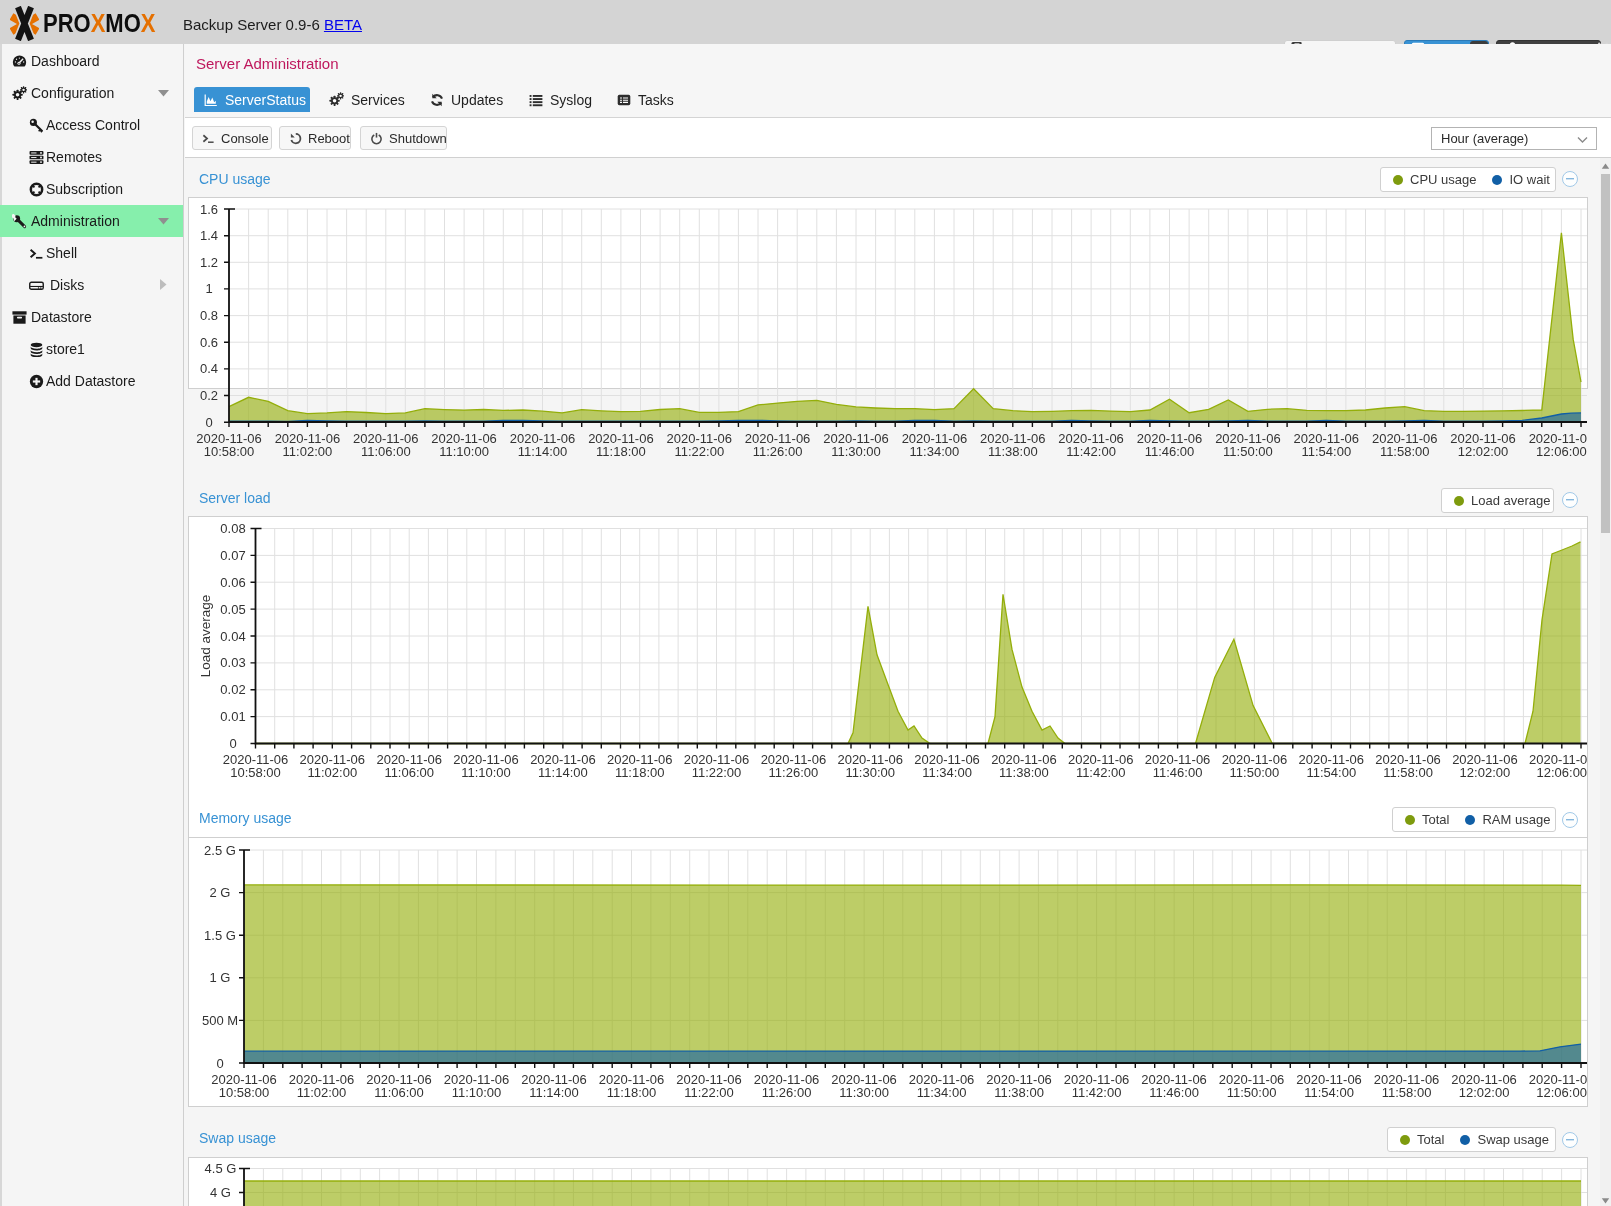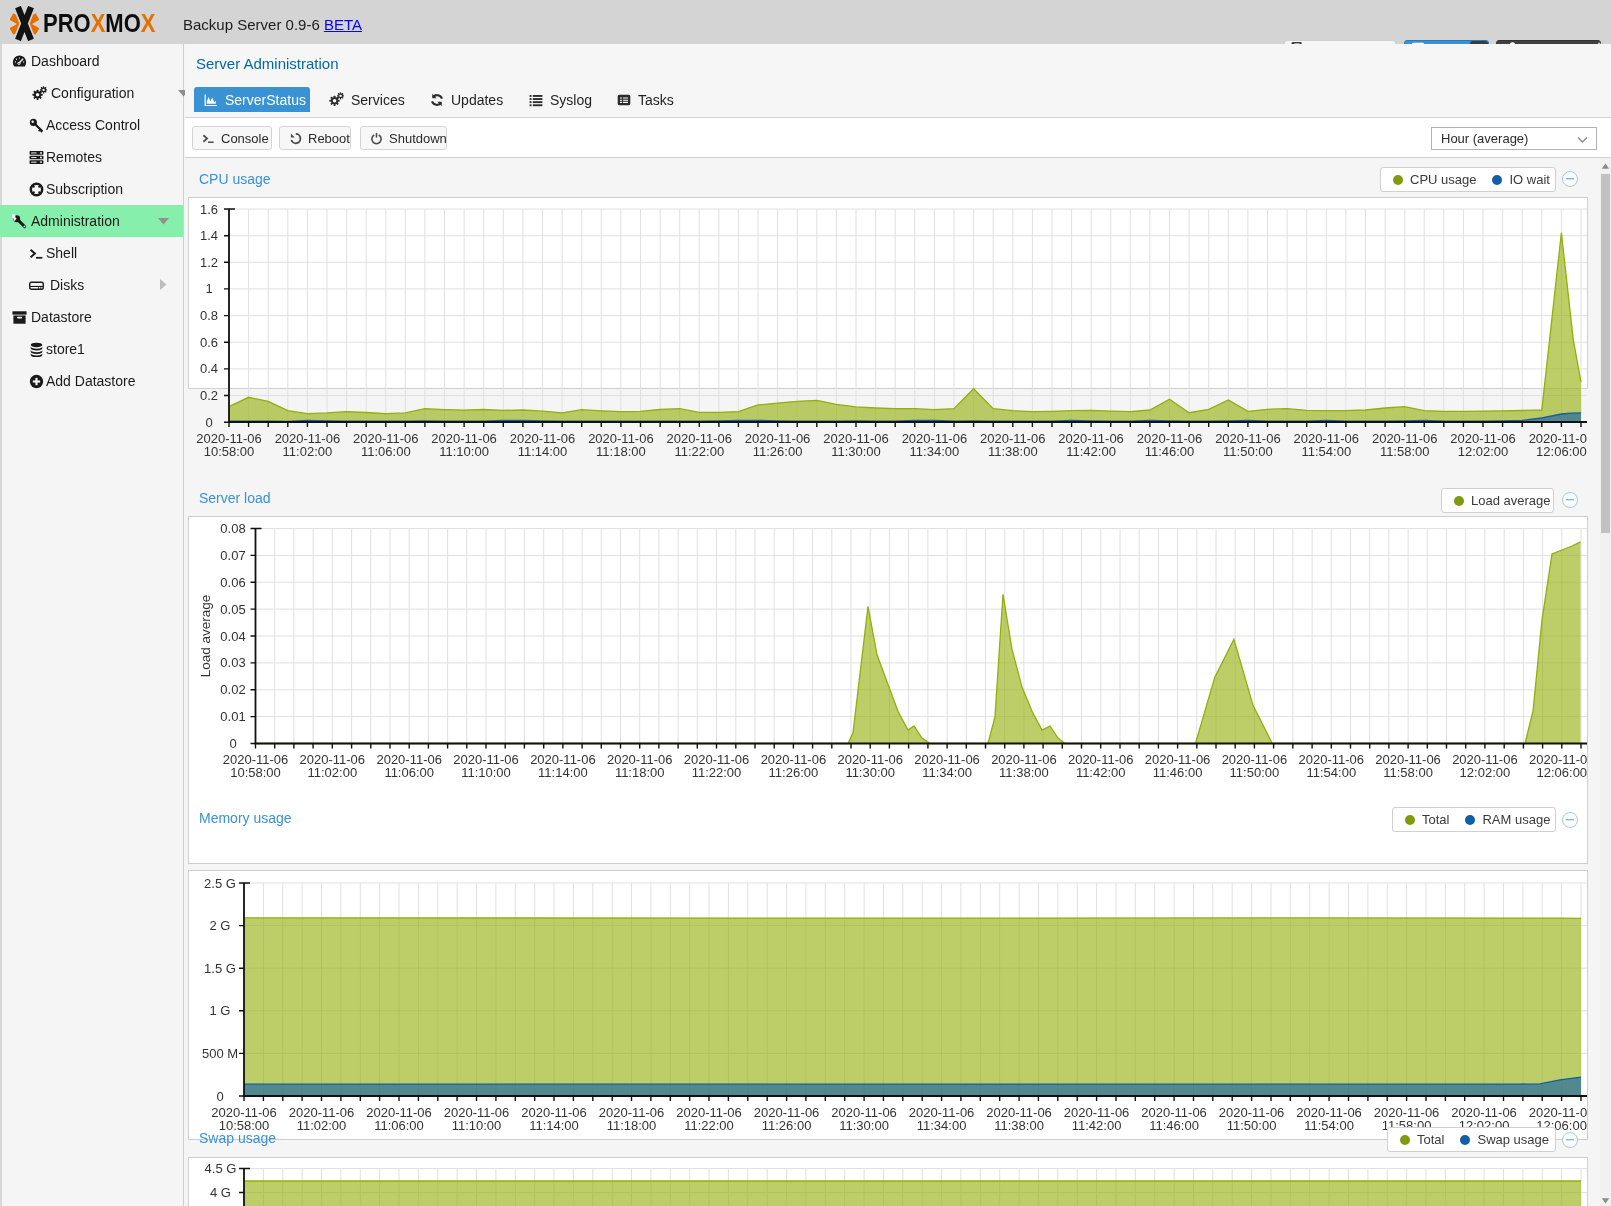--- a/index.html
+++ b/index.html
@@ -66,21 +66,21 @@
         <circle cx="6.5" cy="8.7" r="1.4" fill="#f5f5f5"></circle>
         <circle cx="6.5" cy="8.7" r="0.6" fill="#1a1a1a"></circle>
         <circle cx="3.2" cy="7.4" r="0.62" fill="#f5f5f5"></circle>
         <circle cx="4.2" cy="4.9" r="0.62" fill="#f5f5f5"></circle>
         <circle cx="6.9" cy="3.8" r="0.62" fill="#f5f5f5"></circle>
         <circle cx="10.9" cy="7.5" r="0.62" fill="#f5f5f5"></circle>
       </svg>
     </span>
     <span style="position:absolute;left:31px;top:8px">Dashboard</span>
   </div>
-<div class="nav-item" style="top:77px;margin-left:20px;">
+<div class="nav-item" style="top:77px;">
     <span style="position:absolute;left:12px;top:9px">
       <svg width="15" height="15" viewBox="0 0 14 14" xmlns="http://www.w3.org/2000/svg">
         <circle cx="5.2" cy="8.2" r="3.3" fill="#1a1a1a"></circle>
         <rect x="4.29" y="3.41" width="1.81" height="3.13" rx="0.45" fill="#1a1a1a" transform="rotate(0.0 5.2 8.2)"></rect>
         <rect x="4.29" y="3.41" width="1.81" height="3.13" rx="0.45" fill="#1a1a1a" transform="rotate(45.0 5.2 8.2)"></rect>
         <rect x="4.29" y="3.41" width="1.81" height="3.13" rx="0.45" fill="#1a1a1a" transform="rotate(90.0 5.2 8.2)"></rect>
         <rect x="4.29" y="3.41" width="1.81" height="3.13" rx="0.45" fill="#1a1a1a" transform="rotate(135.0 5.2 8.2)"></rect>
         <rect x="4.29" y="3.41" width="1.81" height="3.13" rx="0.45" fill="#1a1a1a" transform="rotate(180.0 5.2 8.2)"></rect>
         <rect x="4.29" y="3.41" width="1.81" height="3.13" rx="0.45" fill="#1a1a1a" transform="rotate(225.0 5.2 8.2)"></rect>
         <rect x="4.29" y="3.41" width="1.81" height="3.13" rx="0.45" fill="#1a1a1a" transform="rotate(270.0 5.2 8.2)"></rect>
@@ -203,21 +203,21 @@
       <svg width="15" height="15" viewBox="0 0 14 14" xmlns="http://www.w3.org/2000/svg">
         <circle cx="7" cy="7" r="6.2" fill="#1a1a1a"></circle>
         <rect x="3.6" y="6" width="6.8" height="2" fill="#f5f5f5"></rect>
         <rect x="6" y="3.6" width="2" height="6.8" fill="#f5f5f5"></rect>
       </svg>
     </span>
     <span style="position:absolute;left:46px;top:8px">Add Datastore</span>
   </div>
 <div class="abs main-top"></div>
 <div class="abs main-toolbar"></div>
-<div class="abs" style="left:196px;top:55px;font-size:15px;color:#0369a1">Server Administration</div>
+<div class="abs" style="left:196px;top:55px;font-size:15px;color:#be185d">Server Administration</div>
 <div class="tab" style="left:194px;width:116px;background:#3892d4;border-radius:3px 3px 0 0;color:#fff;padding:0 10px">
     <svg width="14" height="14" viewBox="0 0 14 14" xmlns="http://www.w3.org/2000/svg">
       <path d="M1.2 1.5v11h11.6" stroke="#ffffff" stroke-width="1.2" fill="none"></path>
       <path d="M2.8 10.8V8.6L4.6 4l1.9 4.2L8.3 4.6l1.9 4.6 1.6-1.4v3z" fill="#ffffff"></path>
     </svg>
     <span style="margin-left:7px">ServerStatus</span>
   </div>
 <div class="tab" style="left:329px">
     <svg width="15" height="15" viewBox="0 0 14 14" xmlns="http://www.w3.org/2000/svg">
       <circle cx="5.2" cy="8.2" r="3.3" fill="#2d2d2d"></circle>
@@ -443,21 +443,21 @@
     <span>Total</span>
     <span style="width:16px"></span>
     <span class="dot" style="background:#115fa6"></span>
     <span>RAM usage</span>
   </div>
 <div class="minusbtn" style="left:1562px;top:812px">
     <svg width="8" height="2" viewBox="0 0 8 2">
       <rect width="8" height="1.4" fill="#85b7de"></rect>
     </svg>
   </div>
-<div class="panel-body" style="top:870px;height:270px">
+<div class="panel-body" style="top:837px;height:270px">
     <svg width="1398" height="268" viewBox="0 0 1398 268" style="position:absolute;left:0;top:0" xmlns="http://www.w3.org/2000/svg">
       <path d="M55.0 12.0V225.0 M74.4 12.0V225.0 M93.8 12.0V225.0 M113.1 12.0V225.0 M132.5 12.0V225.0 M151.9 12.0V225.0 M171.3 12.0V225.0 M190.6 12.0V225.0 M210.0 12.0V225.0 M229.4 12.0V225.0 M248.8 12.0V225.0 M268.1 12.0V225.0 M287.5 12.0V225.0 M306.9 12.0V225.0 M326.3 12.0V225.0 M345.7 12.0V225.0 M365.0 12.0V225.0 M384.4 12.0V225.0 M403.8 12.0V225.0 M423.2 12.0V225.0 M442.5 12.0V225.0 M461.9 12.0V225.0 M481.3 12.0V225.0 M500.7 12.0V225.0 M520.0 12.0V225.0 M539.4 12.0V225.0 M558.8 12.0V225.0 M578.2 12.0V225.0 M597.6 12.0V225.0 M616.9 12.0V225.0 M636.3 12.0V225.0 M655.7 12.0V225.0 M675.1 12.0V225.0 M694.4 12.0V225.0 M713.8 12.0V225.0 M733.2 12.0V225.0 M752.6 12.0V225.0 M771.9 12.0V225.0 M791.3 12.0V225.0 M810.7 12.0V225.0 M830.1 12.0V225.0 M849.4 12.0V225.0 M868.8 12.0V225.0 M888.2 12.0V225.0 M907.6 12.0V225.0 M927.0 12.0V225.0 M946.3 12.0V225.0 M965.7 12.0V225.0 M985.1 12.0V225.0 M1004.5 12.0V225.0 M1023.8 12.0V225.0 M1043.2 12.0V225.0 M1062.6 12.0V225.0 M1082.0 12.0V225.0 M1101.3 12.0V225.0 M1120.7 12.0V225.0 M1140.1 12.0V225.0 M1159.5 12.0V225.0 M1178.9 12.0V225.0 M1198.2 12.0V225.0 M1217.6 12.0V225.0 M1237.0 12.0V225.0 M1256.4 12.0V225.0 M1275.7 12.0V225.0 M1295.1 12.0V225.0 M1314.5 12.0V225.0 M1333.9 12.0V225.0 M1353.2 12.0V225.0 M1372.6 12.0V225.0 M1392.0 12.0V225.0 M55.0 12.0H1398 M55.0 54.6H1398 M55.0 97.2H1398 M55.0 139.8H1398 M55.0 182.4H1398" stroke="#e0e0e0" stroke-width="1" fill="none"></path>
       <path d="M55.0 46.9 L711.0 47.1 L1111.0 46.9 L1371.0 47.1 L1392.0 47.4 L1392.0 225.0 L55.0 225.0 Z" fill="rgba(148,174,10,0.62)" stroke="none"></path>
       <path d="M55.0 46.9 L711.0 47.1 L1111.0 46.9 L1371.0 47.1 L1392.0 47.4" fill="none" stroke="#94ae0a" stroke-width="1.3"></path>
       <path d="M55.0 213.2 L211.0 213.1 L511.0 213.2 L811.0 213.1 L1111.0 213.2 L1331.0 213.1 L1351.0 212.8 L1371.0 208.8 L1392.0 206.1 L1392.0 225.0 L55.0 225.0 Z" fill="rgba(17,95,166,0.62)" stroke="none"></path>
       <path d="M55.0 213.2 L211.0 213.1 L511.0 213.2 L811.0 213.1 L1111.0 213.2 L1331.0 213.1 L1351.0 212.8 L1371.0 208.8 L1392.0 206.1" fill="none" stroke="#115fa6" stroke-width="1.3"></path>
       <path d="M55.0 12.0V225.0H1398" stroke="#111111" stroke-width="1.8" fill="none"></path>
       <path d="M55.0 225.0v5 M74.4 225.0v5 M93.8 225.0v5 M113.1 225.0v5 M132.5 225.0v5 M151.9 225.0v5 M171.3 225.0v5 M190.6 225.0v5 M210.0 225.0v5 M229.4 225.0v5 M248.8 225.0v5 M268.1 225.0v5 M287.5 225.0v5 M306.9 225.0v5 M326.3 225.0v5 M345.7 225.0v5 M365.0 225.0v5 M384.4 225.0v5 M403.8 225.0v5 M423.2 225.0v5 M442.5 225.0v5 M461.9 225.0v5 M481.3 225.0v5 M500.7 225.0v5 M520.0 225.0v5 M539.4 225.0v5 M558.8 225.0v5 M578.2 225.0v5 M597.6 225.0v5 M616.9 225.0v5 M636.3 225.0v5 M655.7 225.0v5 M675.1 225.0v5 M694.4 225.0v5 M713.8 225.0v5 M733.2 225.0v5 M752.6 225.0v5 M771.9 225.0v5 M791.3 225.0v5 M810.7 225.0v5 M830.1 225.0v5 M849.4 225.0v5 M868.8 225.0v5 M888.2 225.0v5 M907.6 225.0v5 M927.0 225.0v5 M946.3 225.0v5 M965.7 225.0v5 M985.1 225.0v5 M1004.5 225.0v5 M1023.8 225.0v5 M1043.2 225.0v5 M1062.6 225.0v5 M1082.0 225.0v5 M1101.3 225.0v5 M1120.7 225.0v5 M1140.1 225.0v5 M1159.5 225.0v5 M1178.9 225.0v5 M1198.2 225.0v5 M1217.6 225.0v5 M1237.0 225.0v5 M1256.4 225.0v5 M1275.7 225.0v5 M1295.1 225.0v5 M1314.5 225.0v5 M1333.9 225.0v5 M1353.2 225.0v5 M1372.6 225.0v5 M1392.0 225.0v5 M55.0 12.0h-5 M55.0 54.6h-5 M55.0 97.2h-5 M55.0 139.8h-5 M55.0 182.4h-5 M55.0 225.0h-5 M55.0 12.0h6" stroke="#111111" stroke-width="1.4" fill="none"></path>
       <text x="31.0" y="16.5" text-anchor="middle" font-size="13" fill="#333333">2.5 G</text>
       <text x="31.0" y="59.1" text-anchor="middle" font-size="13" fill="#333333">2 G</text>

